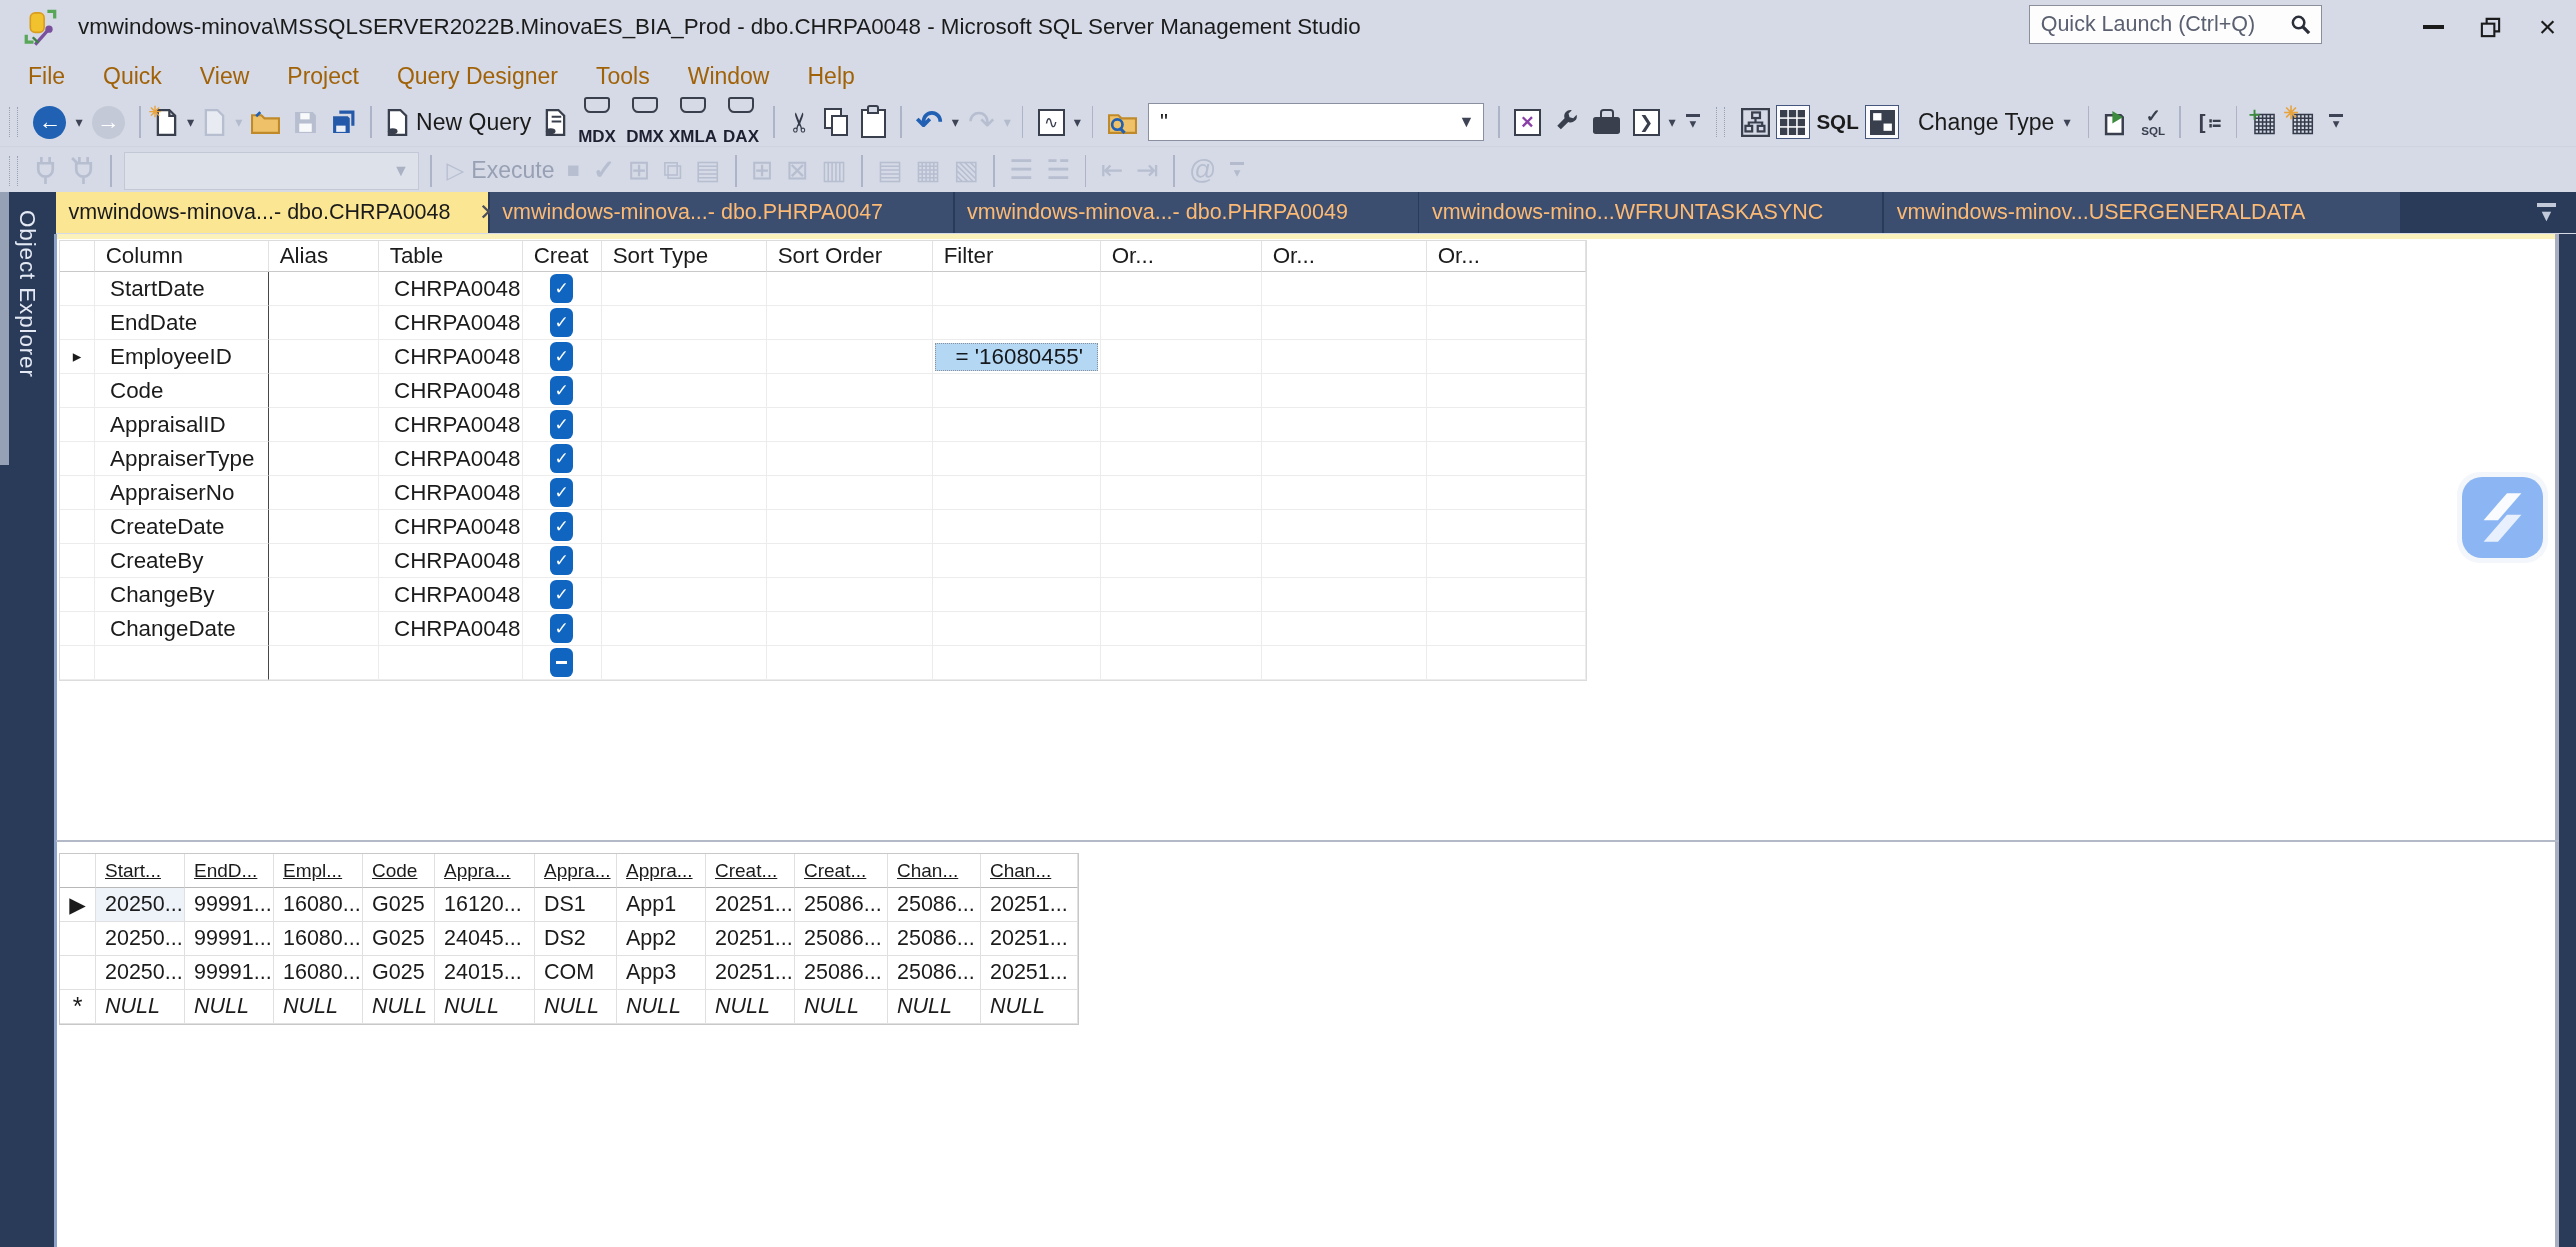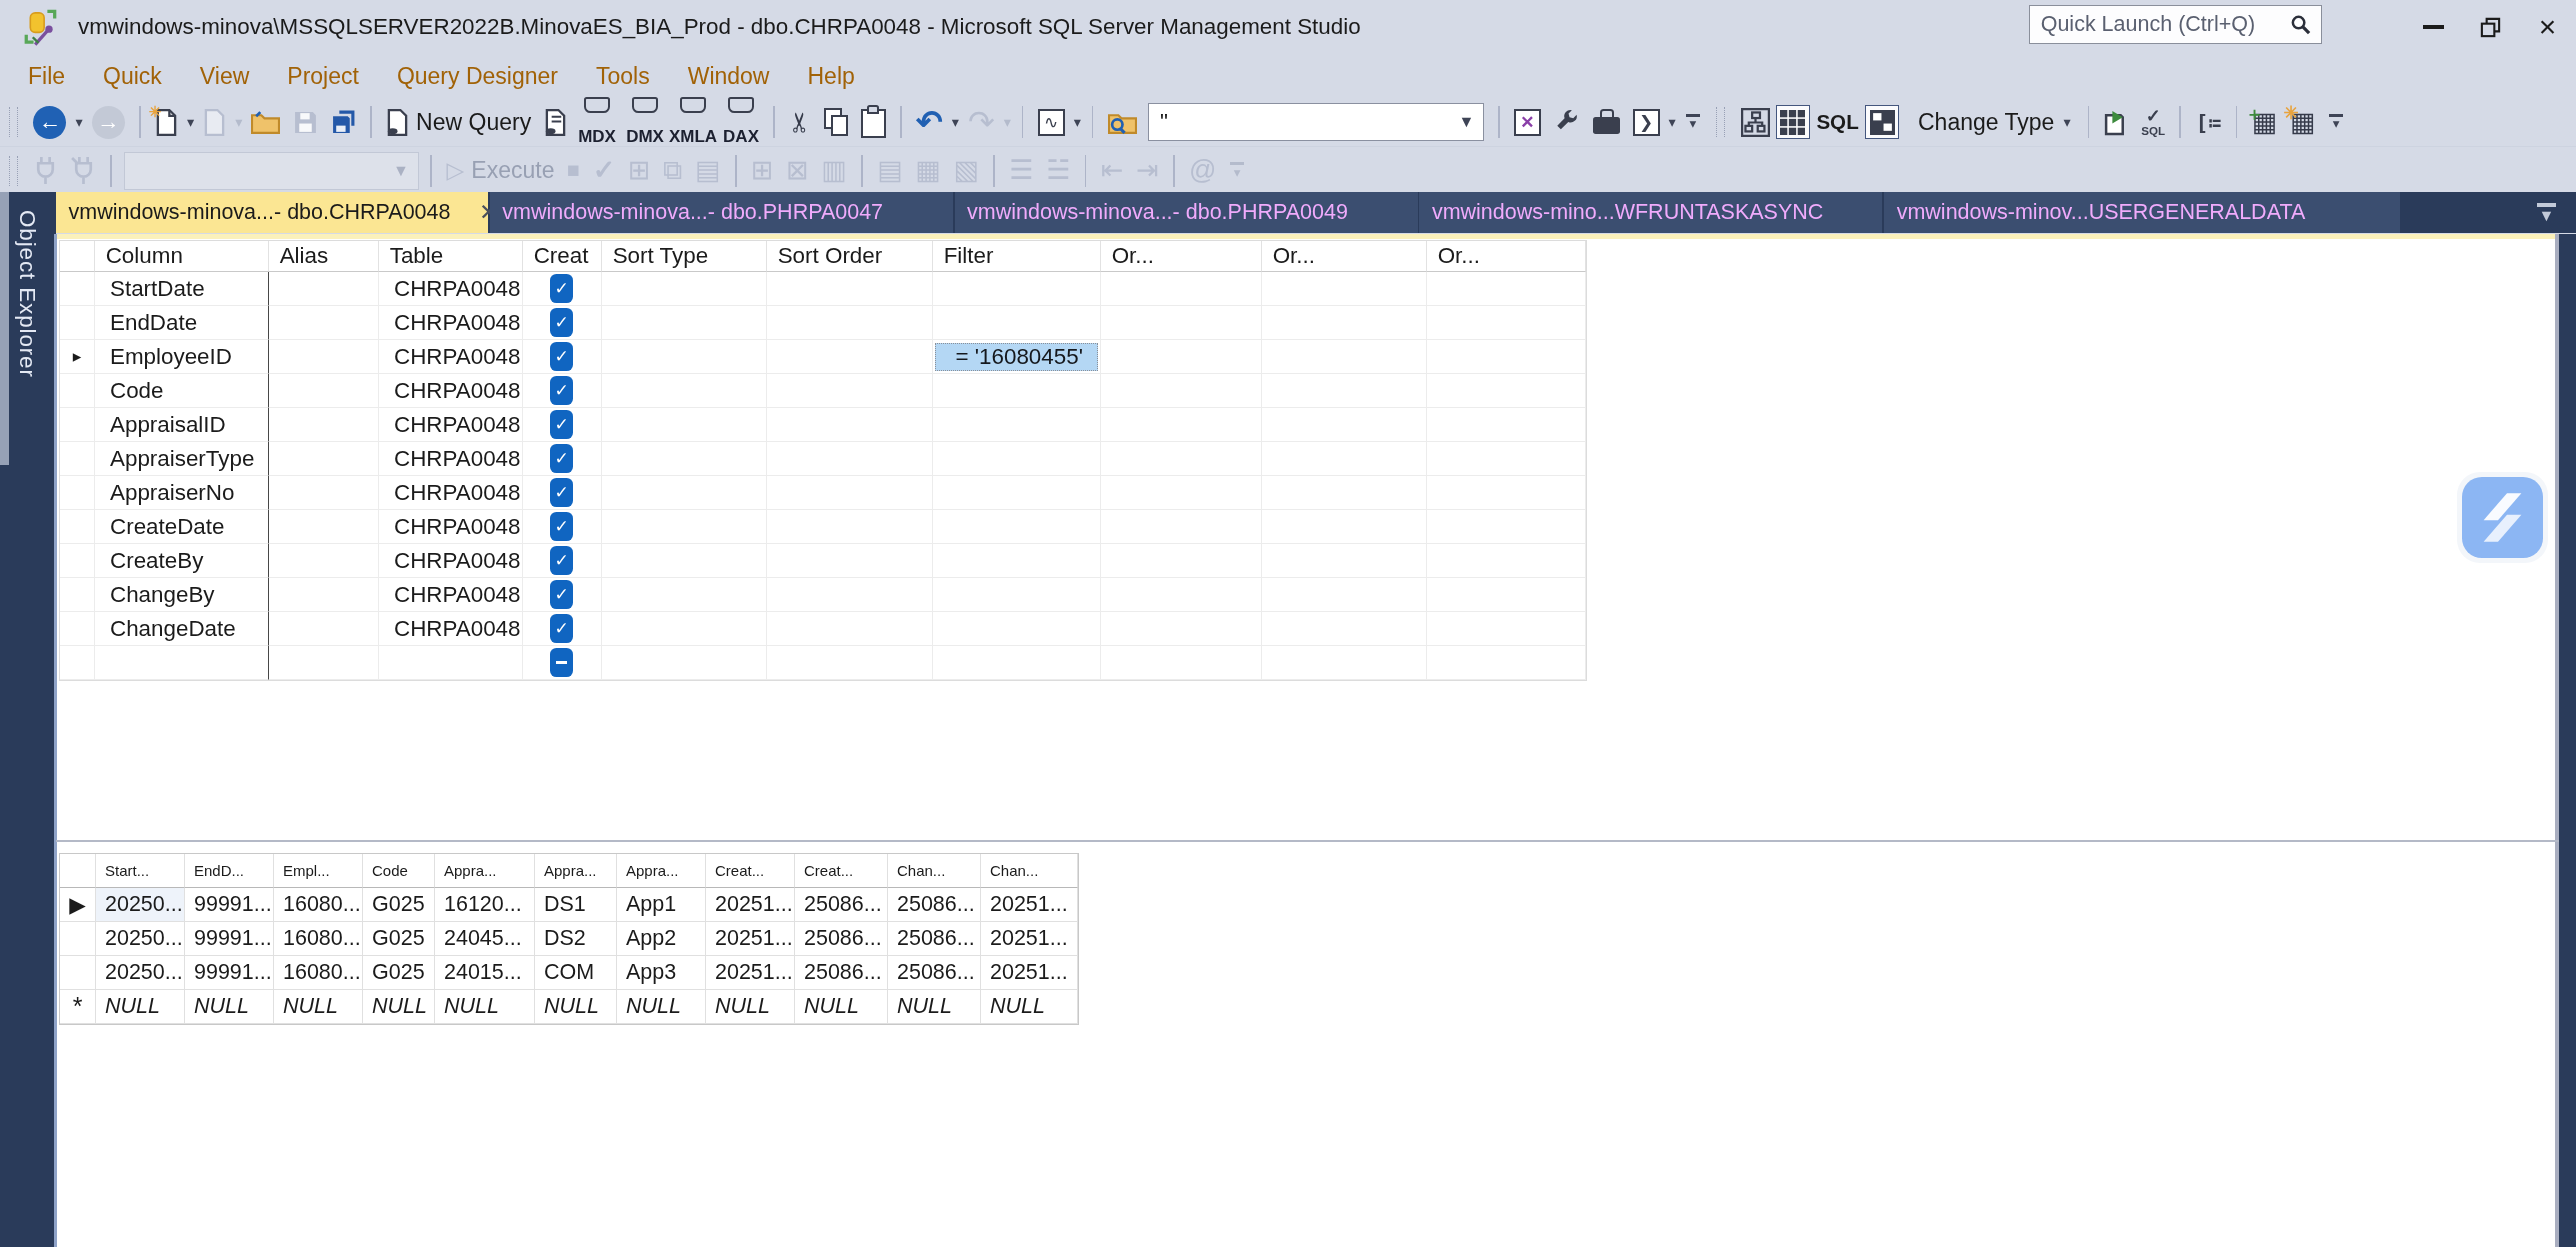--- a/index.html
+++ b/index.html
@@ -62,21 +62,21 @@
   .mini-badge{position:absolute;font-size:18px;font-weight:bold;}
   .overflow{display:flex;flex-direction:column;align-items:center;margin:0 7.2px;flex:0 0 auto;}
   .overflow .bar{width:14.3px;height:2.7px;background:#3e4456;margin-bottom:2.7px;}
   .overflow .tri{font-size:13.4px;color:#3e4456;line-height:.8;}
   .overflow.dis .bar{background:#b4bbcc;} .overflow.dis .tri{color:#b4bbcc;}
 
   
   .tabstrip{position:absolute;left:0;top:192px;width:2576px;height:41px;background:#2a3b5a;display:flex;}
   .tabs-row{display:flex;margin-left:56px;height:41px;}
   .tab{height:41px;display:flex;align-items:center;padding:0 12.5px;box-sizing:border-box;margin-right:1.8px;background:#3b4e70;}
-  .tab .tab-label{font-size:21.5px;color:#f0abfc;white-space:nowrap;}
+  .tab .tab-label{font-size:21.5px;color:#fdba74;white-space:nowrap;}
   .tab.active{background:#fbe693;width:432px;padding:0 9px 0 12.5px;}
   .tab.active .tab-label{color:#1b1b1b;flex:1;}
   .tab-pin{margin:0 12.5px 0 16px;}
   .tab-close{font-size:23px;color:#4a4f5c;line-height:1;}
   .tab-overflow{position:absolute;right:19.7px;top:10.7px;display:flex;flex-direction:column;align-items:center;}
   .tab-overflow .bar{width:19.7px;height:4.5px;background:#c2cad9;margin-bottom:2.7px;}
   .tab-overflow .tri{color:#c2cad9;font-size:16px;line-height:.8;}
 
   
   .yellow-strip{position:absolute;left:56px;top:234px;width:2503px;height:5.4px;background:#fbf1bb;}
@@ -101,21 +101,21 @@
   .chk.ind::before{content:"";width:10.7px;height:3.6px;background:#fff;}
   .filter-box{margin:1.8px;flex:1;height:28px;background:#b4d7f4;border:1.8px dotted #8a8f98;display:flex;align-items:center;padding-left:19.7px;font-size:22.4px;color:#15181d;box-sizing:border-box;}
 
   
   .splitter{position:absolute;left:56px;top:840px;width:2503px;height:1.8px;background:#b4b9c7;}
 
   
   .results-grid{position:absolute;left:59px;top:853px;background:#fff;border:0.9px solid #c8c8c8;}
   .rg-row{display:grid;grid-template-columns:36px 89px 89px 89px 72px 100px 82px 89px 89px 93px 93px 97px;}
   .rg-row .cell{border-right:0.9px solid #e0e0e0;border-bottom:0.9px solid #e0e0e0;height:34px;display:flex;align-items:center;padding-left:9px;box-sizing:border-box;font-size:21.5px;color:#1b1b1b;white-space:nowrap;overflow:hidden;}
-  .rg-row.header .cell{border-bottom:0.9px solid #b8b8b8;font-size:15px;}
+  .rg-row.header .cell{border-bottom:0.9px solid #b8b8b8;font-size:19px;text-decoration:underline;}
   .rg-row .cell.sel{justify-content:center;padding-left:0;}
   .rg-row .cell.hl{background:#eef3fa;}
   .rg-row.newrow .cell{font-style:italic;}
   .rg-row.newrow .cell.sel{font-style:normal;font-size:25px;}
 
   
   .overlay-icon{position:absolute;left:2457px;top:472px;width:91px;height:91px;border-radius:23px;background:#f3f6fa;display:flex;align-items:center;justify-content:center;}
 </style>
 </head>
 <body>

